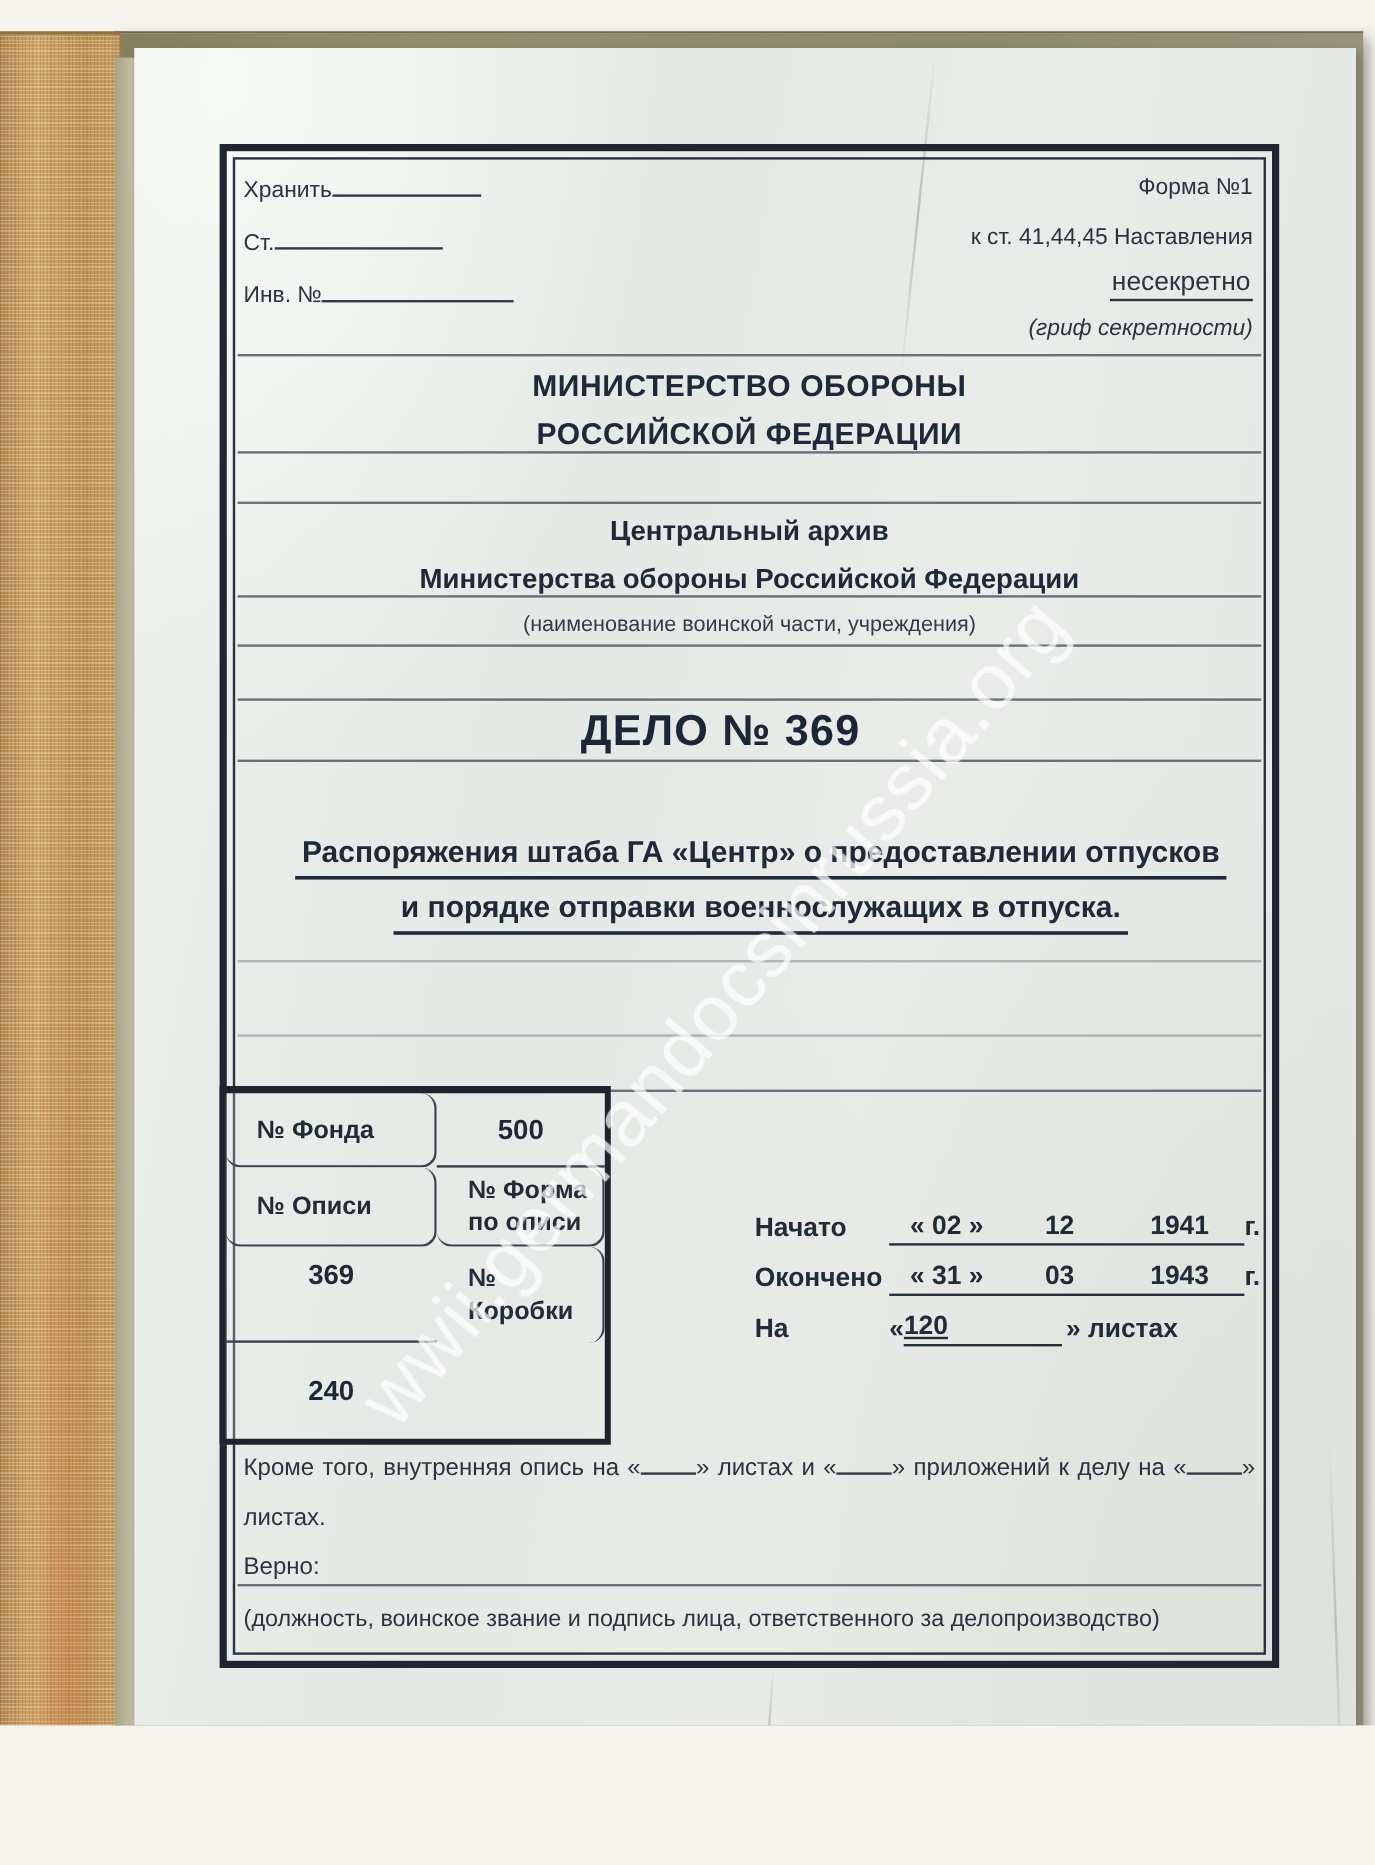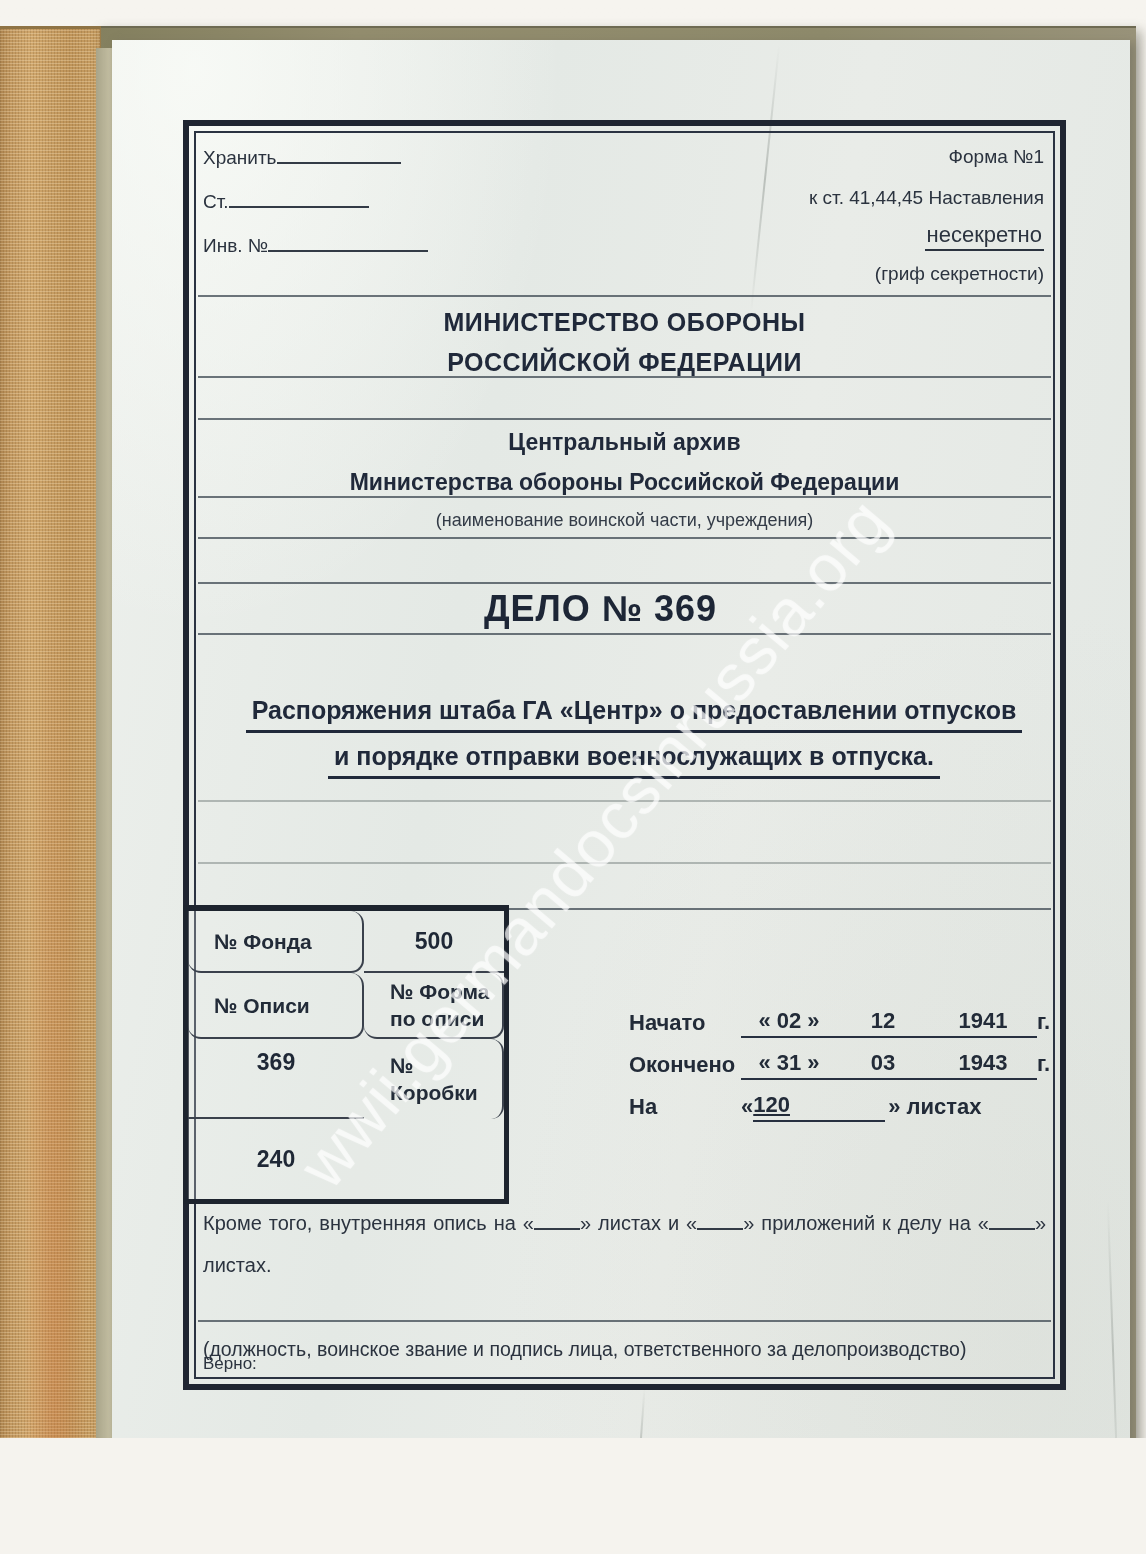--- a/index.html
+++ b/index.html
@@ -61,21 +61,21 @@
   .r10{top:782px;left:310px}.r11{top:1194px}
   
   .hleft{position:absolute;left:14px;top:20px;font-size:19px;color:#2b333f;}
   .fieldrow{margin-bottom:19px;height:25px;white-space:nowrap;}
   .blank{display:inline-block;border-bottom:2px solid #333b46;height:16px;vertical-align:baseline;}
   .bw1{width:124px}.bw2{width:140px}.bw3{width:160px}
   
   .hright{position:absolute;right:16px;top:20px;display:flex;flex-direction:column;align-items:flex-end;font-size:19px;color:#2b333f;}
   .hr-article{margin-top:19px;}
   .secrecy{margin-top:13px;font-size:22px;border-bottom:2px solid #2b333f;padding:0 2px 1px 2px;}
-  .hr-caption{margin-top:12px;}
+  .hr-caption{margin-top:12px;font-style:italic;}
   .ministry{position:absolute;left:0;right:0;top:176px;text-align:center;
             font-size:25px;font-weight:bold;line-height:40px;color:#20293a;letter-spacing:0.5px;}
   .archive{position:absolute;left:0;right:0;top:296px;text-align:center;
            font-size:23px;font-weight:bold;line-height:40px;color:#20293a;}
   .arch-caption{position:absolute;left:0;right:0;top:384px;text-align:center;font-size:18px;color:#333b47;}
   .delo{position:absolute;left:0;right:0;top:462px;text-align:center;transform:translateX(-24px);
         font-size:36px;font-weight:bold;color:#1d2636;letter-spacing:1px;}
   .subject{position:absolute;left:0;right:0;top:570px;text-align:center;font-size:25px;font-weight:bold;color:#20293a;margin-left:19px;}
   .subj-line{display:inline-block;border-bottom:3px solid #20293a;padding:0 6px 5px 6px;margin-bottom:9px;}
   
@@ -100,21 +100,21 @@
   .sday{width:96px}.smon{width:92px}.syr{width:108px}
   .dsuf{padding-bottom:2px;}
   .q{display:inline-block;}
   .gap3{display:inline-block;width:132px;border-bottom:2.5px solid #273040;padding-bottom:2px;text-decoration:underline;}
   .after-gap{margin-left:3px;}
   
   .note1{position:absolute;left:14px;right:14px;top:1086px;font-size:20px;color:#2b333f;
          text-align:justify;text-align-last:justify;white-space:nowrap;}
   .note1 .gap{display:inline-block;width:46px;border-bottom:2px solid #333b46;height:15px;}
   .note2{position:absolute;left:14px;top:1128px;font-size:20px;color:#2b333f;}
-  .verno{position:absolute;left:14px;top:1228px;font-size:17px;color:#2b333f;}
+  .verno{position:absolute;left:14px;top:1169px;font-size:20px;color:#2b333f;}
   .resp-caption{position:absolute;left:14px;top:1212px;font-size:19.5px;color:#2b333f;}
   
   .watermark{
     position:absolute;left:40px;top:802px;width:1120px;height:92px;
     transform:rotate(-50deg);transform-origin:center;
     font-size:66px;letter-spacing:1px;white-space:nowrap;text-align:center;
     color:rgba(255,255,255,0.58);text-shadow:0 0 2px rgba(255,255,255,0.35);
     z-index:60;pointer-events:none;font-weight:400;
   }
   .scribble{position:absolute;left:1064px;top:1492px;z-index:20;opacity:0.65;}

